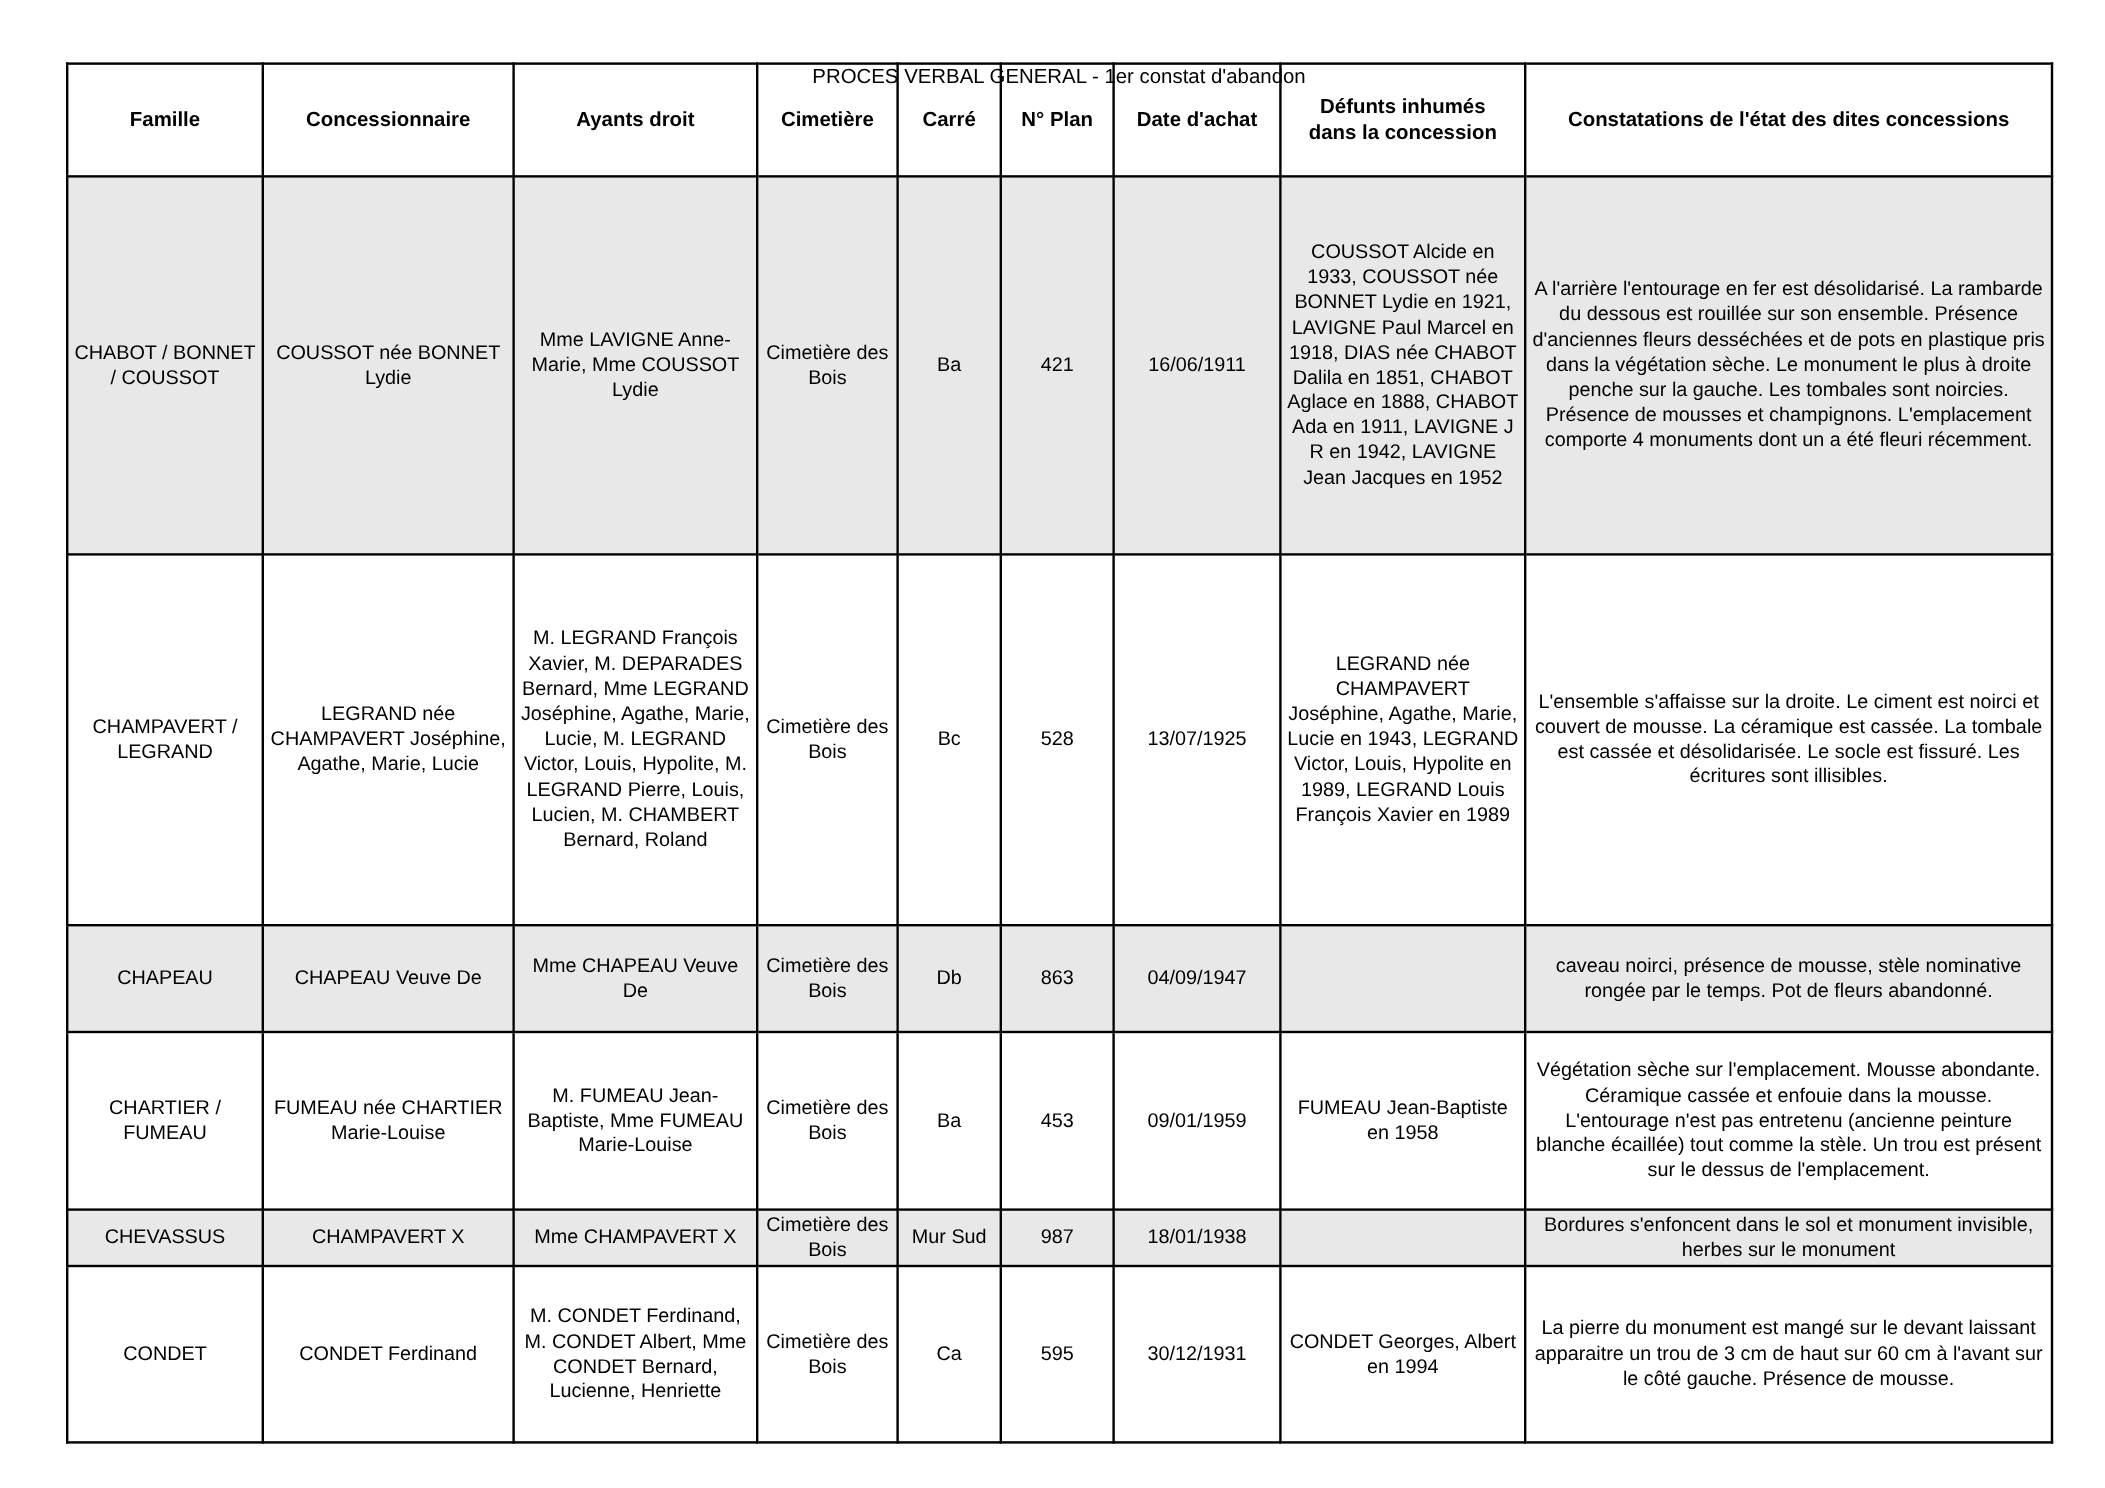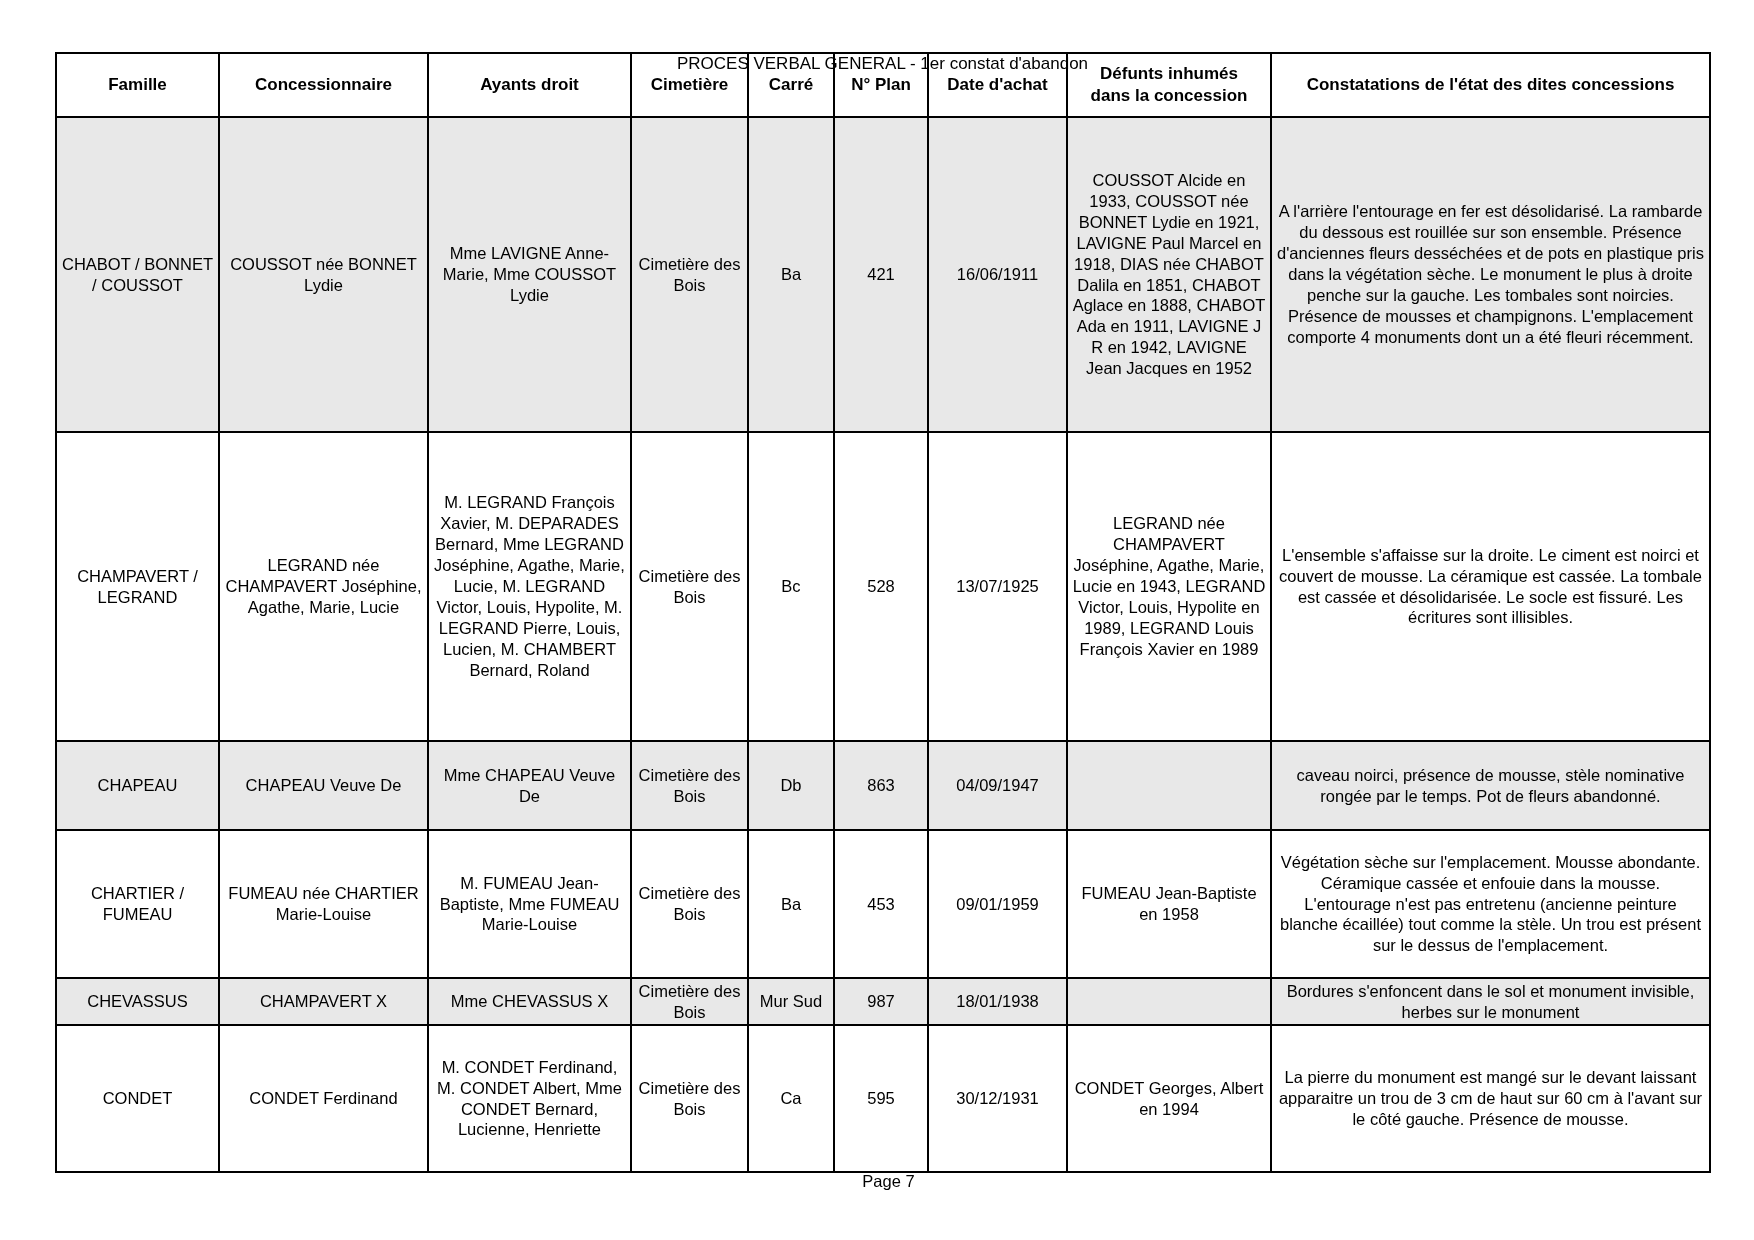--- a/index.html
+++ b/index.html
@@ -41,21 +41,21 @@
     text-align: center;
     vertical-align: middle;
     font-size: 16.5px;
     line-height: 1.27;
     padding: 1px 4px;
     word-wrap: break-word;
     overflow: hidden;
     background: #ffffff;
   }
   table.concessions thead tr {
-    height: 64px;
+    height: 94px;
   }
   table.concessions th {
     font-weight: bold;
     font-size: 17px;
     white-space: pre-line;
     padding: 1px 6px;
     background: #ffffff;
   }
   table.concessions tr.shaded td {
     background: #e8e8e8;
@@ -142,21 +142,21 @@
         <td>Cimetière des Bois</td>
         <td>Ba</td>
         <td>453</td>
         <td>09/01/1959</td>
         <td>FUMEAU Jean-Baptiste en 1958</td>
         <td>Végétation sèche sur l'emplacement. Mousse abondante. Céramique cassée et enfouie dans la mousse. L'entourage n'est pas entretenu (ancienne peinture blanche écaillée) tout comme la stèle. Un trou est présent sur le dessus de l'emplacement.</td>
       </tr>
       <tr class="shaded" style="height: 47px;">
         <td>CHEVASSUS</td>
         <td>CHAMPAVERT X</td>
-        <td>Mme CHEVASSUS X</td>
+        <td>Mme CHAMPAVERT X</td>
         <td>Cimetière des Bois</td>
         <td>Mur Sud</td>
         <td>987</td>
         <td>18/01/1938</td>
         <td></td>
         <td>Bordures s'enfoncent dans le sol et monument invisible, herbes sur le monument</td>
       </tr>
       <tr style="height: 147px;">
         <td>CONDET</td>
         <td>CONDET Ferdinand</td>

